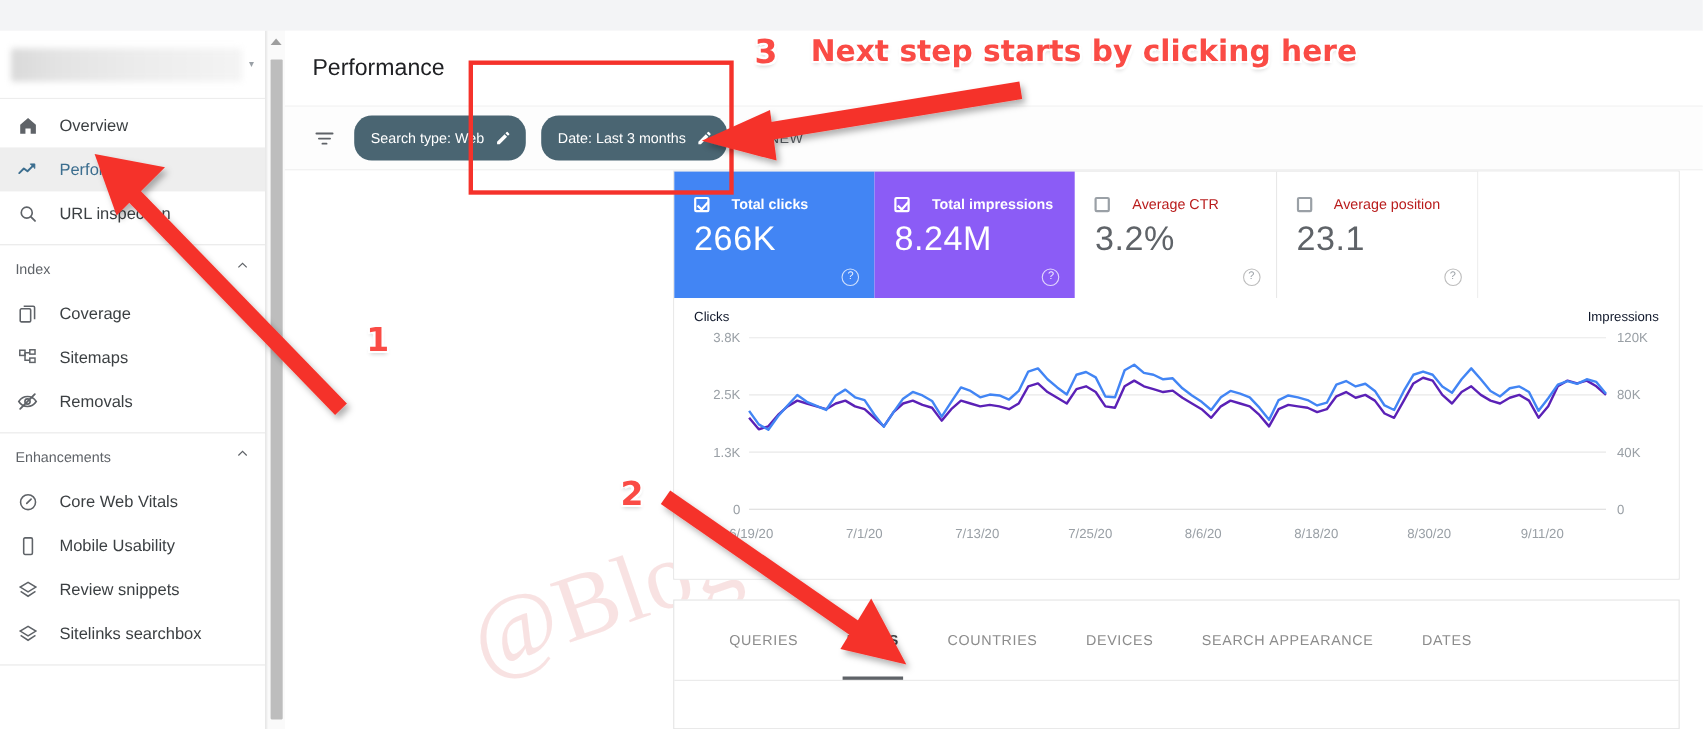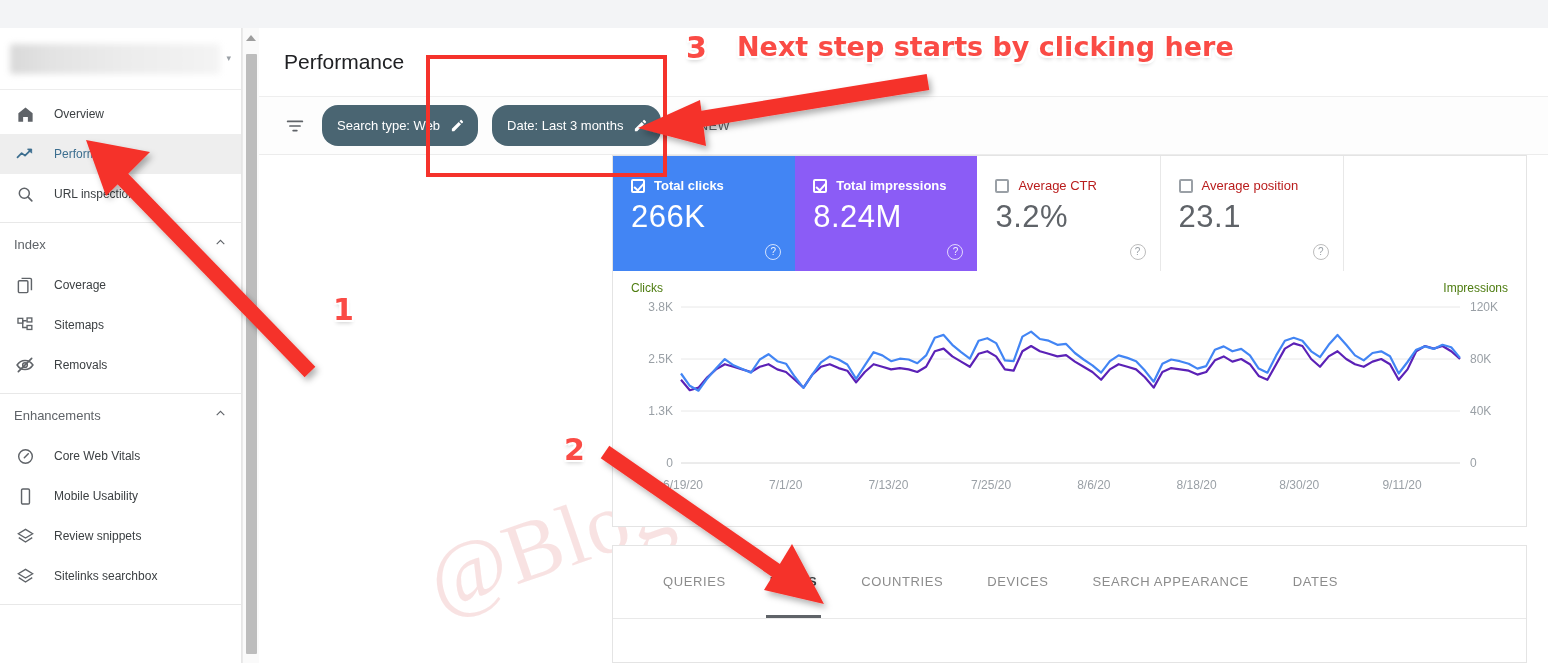--- a/index.html
+++ b/index.html
@@ -30,21 +30,21 @@
     flex: 1; height: 30px; border-radius: 2px;
     background: linear-gradient(90deg,#d9d9d9 0%,#e3e3e3 20%,#ececec 55%,#f1f1f1 85%,#f4f4f4 100%);
     filter: blur(3px);
   }
   .property-caret {
     margin-left: 6px; color: #9aa0a6; font-size: 9px; line-height: 1;
   }
   .nav-list { padding-top: 4px; }
   .nav-item {
     display: flex; align-items: center; height: 40px;
-    padding-left: 14px; font-size: 12px; color: #3c4043;
+    padding-left: 14px; font-size: 15px; color: #3c4043;
     cursor: pointer; position: relative;
   }
   .nav-item.active { background: #eeeeee; color: #3c6e8f; }
   .nav-item.active .nav-ico svg { stroke: #3c6e8f; fill: #3c6e8f; }
   .nav-ico {
     width: 22px; height: 22px; display: flex; align-items: center;
     justify-content: center; margin-right: 18px; flex: 0 0 22px;
   }
   .nav-ico svg { display: block; }
   .nav-label { white-space: nowrap; }
@@ -110,21 +110,21 @@
   }
   .metrics { display: flex; height: 115px; }
   .metric {
     flex: 1; padding: 22px 16px 0 18px; position: relative;
     border-right: 1px solid #e8e8e8;
   }
   .metric:last-child { border-right: none; }
   .metric.blue { background: #4285f4; }
   .metric.purple { background: #8b5cf6; }
   .metric.blue, .metric.purple { border-right: none; }
-  .metric-top { display: flex; align-items: center; gap: 9px; }
+  .metric-top { display: flex; align-items: center; gap: 20px; }
   .cbox {
     width: 14px; height: 14px; border: 2px solid #fff; border-radius: 2px;
     position: relative; flex: 0 0 14px;
   }
   .cbox.off { border-color: #9aa0a6; }
   .cbox.on::after {
     content: ""; position: absolute; left: 3px; top: 0px;
     width: 4px; height: 8px; border: solid #fff;
     border-width: 0 2px 2px 0; transform: rotate(42deg);
   }
@@ -138,21 +138,21 @@
   .qmark {
     position: absolute; right: 14px; bottom: 11px;
     width: 16px; height: 16px; border-radius: 50%;
     border: 1px solid rgba(255,255,255,.75); color: rgba(255,255,255,.9);
     font-size: 10px; line-height: 14px; text-align: center; cursor: pointer;
   }
   .metric.light .qmark { border-color: #bdbdbd; color: #9aa0a6; }
   .metric.empty { background: #fff; }
 
   .chart-area { position: relative; height: 255px; background: #fff; }
-  .axis-title { position: absolute; font-size: 12px; color: #4d7c0f; }
+  .axis-title { position: absolute; font-size: 12px; color: #0f172a; }
 
   
   .tabs-card {
     position: absolute; left: 353px; top: 390px; width: 915px;
     background: #fff; border: 1px solid #e4e4e4; height: 118px;
   }
   .tabs { display: flex; height: 72px; align-items: center; padding-left: 28px; }
   .tab {
     font-size: 13px; color: #8c8c8c; letter-spacing: .6px;
     padding: 0 22px; height: 72px; line-height: 72px; cursor: pointer;

